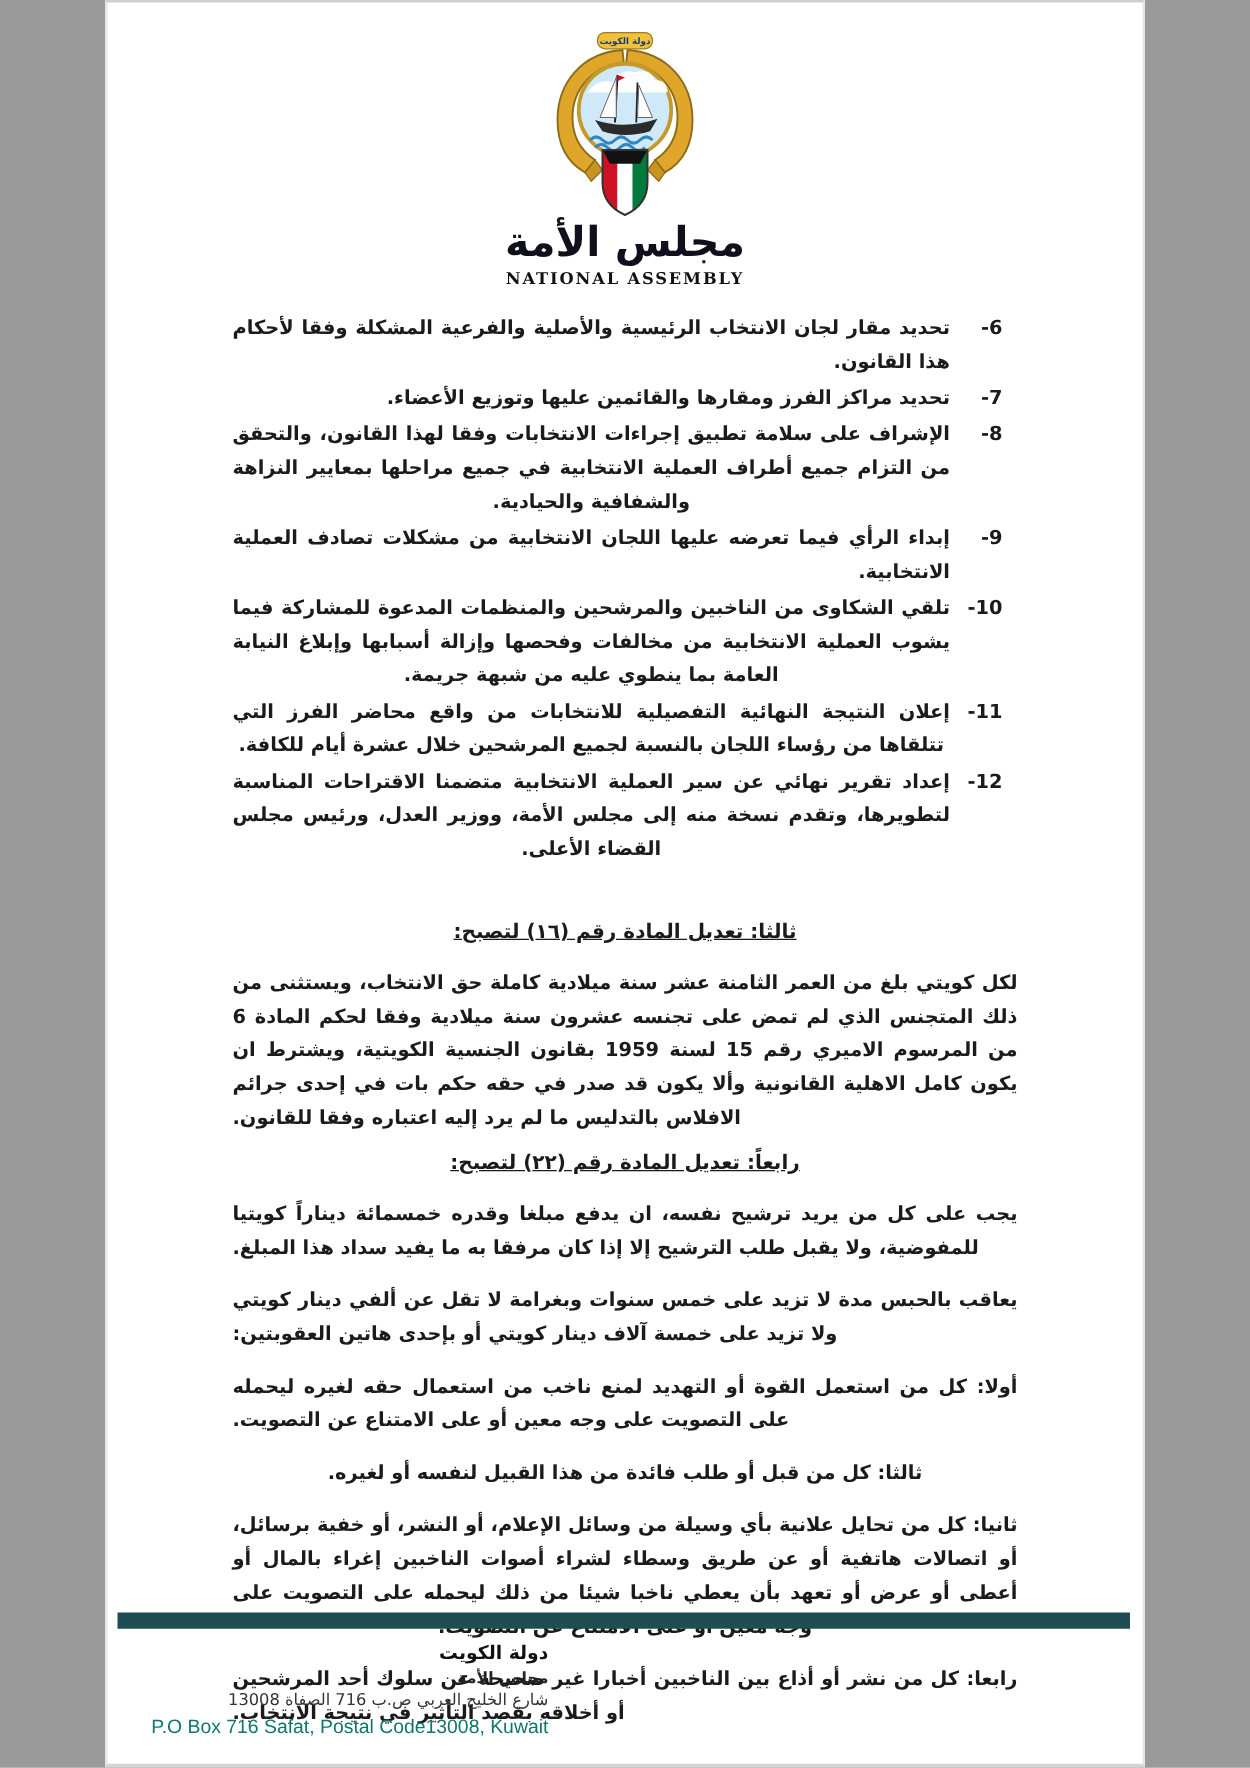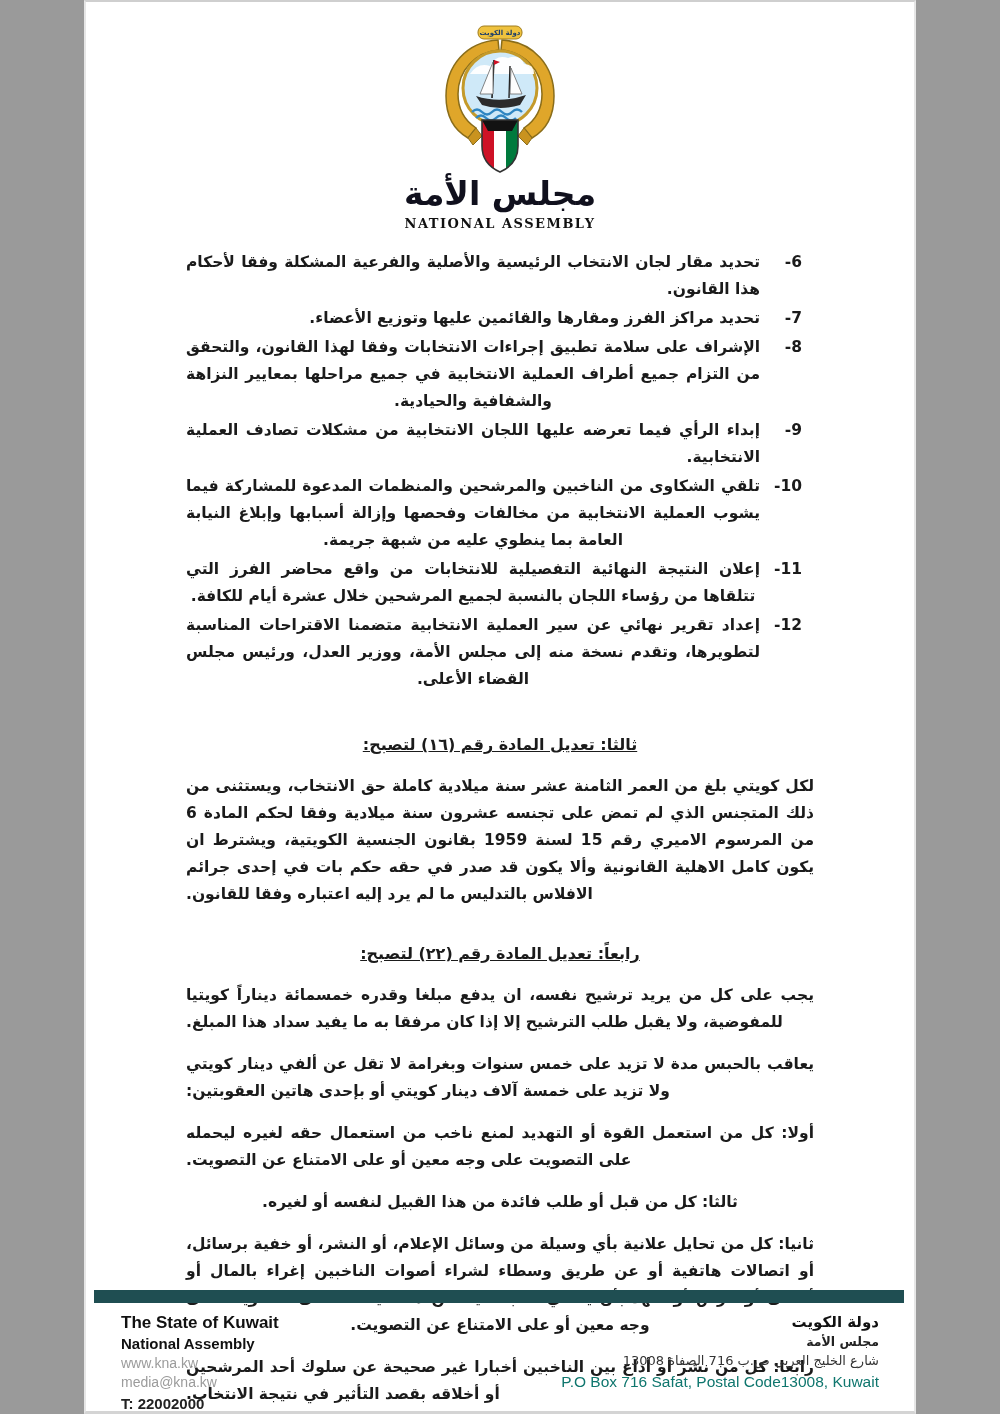--- a/index.html
+++ b/index.html
@@ -33,21 +33,21 @@
     flex:0 0 44px; direction:ltr; text-align:right;
     padding-right:2px; box-sizing:border-box;
   }
   .list-text { flex:1; margin:0; text-align:justify; }
   .list-text.center-last { text-align-last:center; }
   .sec-heading {
     font-size:16px; font-weight:700; text-decoration:underline;
     margin:38px 0 0 0;
     text-align:center;
   }
-  .sec-heading.tight { margin-top:32px; }
+  .sec-heading.tight { margin-top:8px; }
   .sec-heading.loose { margin-top:58px; }
   .para {
     margin:15px 0 0 0; text-align:justify; text-align-last:left;
   }
   .para.center-last { text-align-last:center; }
   
   .footer-bar {
     position:absolute; top:1288px; left:8px; right:10px; height:13px;
     background:#1f4e52;
   }
@@ -164,27 +164,20 @@
     <p class="para">أولا: كل من استعمل القوة أو التهديد لمنع ناخب من استعمال حقه لغيره ليحمله على التصويت على وجه معين أو على الامتناع عن التصويت.</p>
     <p class="para center-last">ثالثا: كل من قبل أو طلب فائدة من هذا القبيل لنفسه أو لغيره.</p>
     <p class="para center-last">ثانيا: كل من تحايل علانية بأي وسيلة من وسائل الإعلام، أو النشر، أو خفية برسائل، أو اتصالات هاتفية أو عن طريق وسطاء لشراء أصوات الناخبين إغراء بالمال أو أعطى أو عرض أو تعهد بأن يعطي ناخبا شيئا من ذلك ليحمله على التصويت على وجه معين أو على الامتناع عن التصويت.</p>
     <p class="para">رابعا: كل من نشر أو أذاع بين الناخبين أخبارا غير صحيحة عن سلوك أحد المرشحين أو أخلاقه بقصد التأثير في نتيجة الانتخاب.</p>
 
   </div>
 
   <div class="footer-bar"></div>
 
   <div class="footer-cols">
-    <div class="footer-left">
-      <div class="f-en-1">The State of Kuwait</div>
-      <div class="f-en-2">National Assembly</div>
-      <div class="f-link">www.kna.kw</div>
-      <div class="f-link">media@kna.kw</div>
-      <div class="f-phone">T: 22002000</div>
-    </div>
     <div class="footer-right">
       <div class="f-ar-1">دولة الكويت</div>
       <div class="f-ar-2">مجلس الأمة</div>
       <div class="f-ar-3">شارع الخليج العربي ص.ب 716 الصفاة 13008</div>
       <div class="f-addr-en">P.O Box 716 Safat, Postal Code13008, Kuwait</div>
     </div>
   </div>
 
 </div>
 

